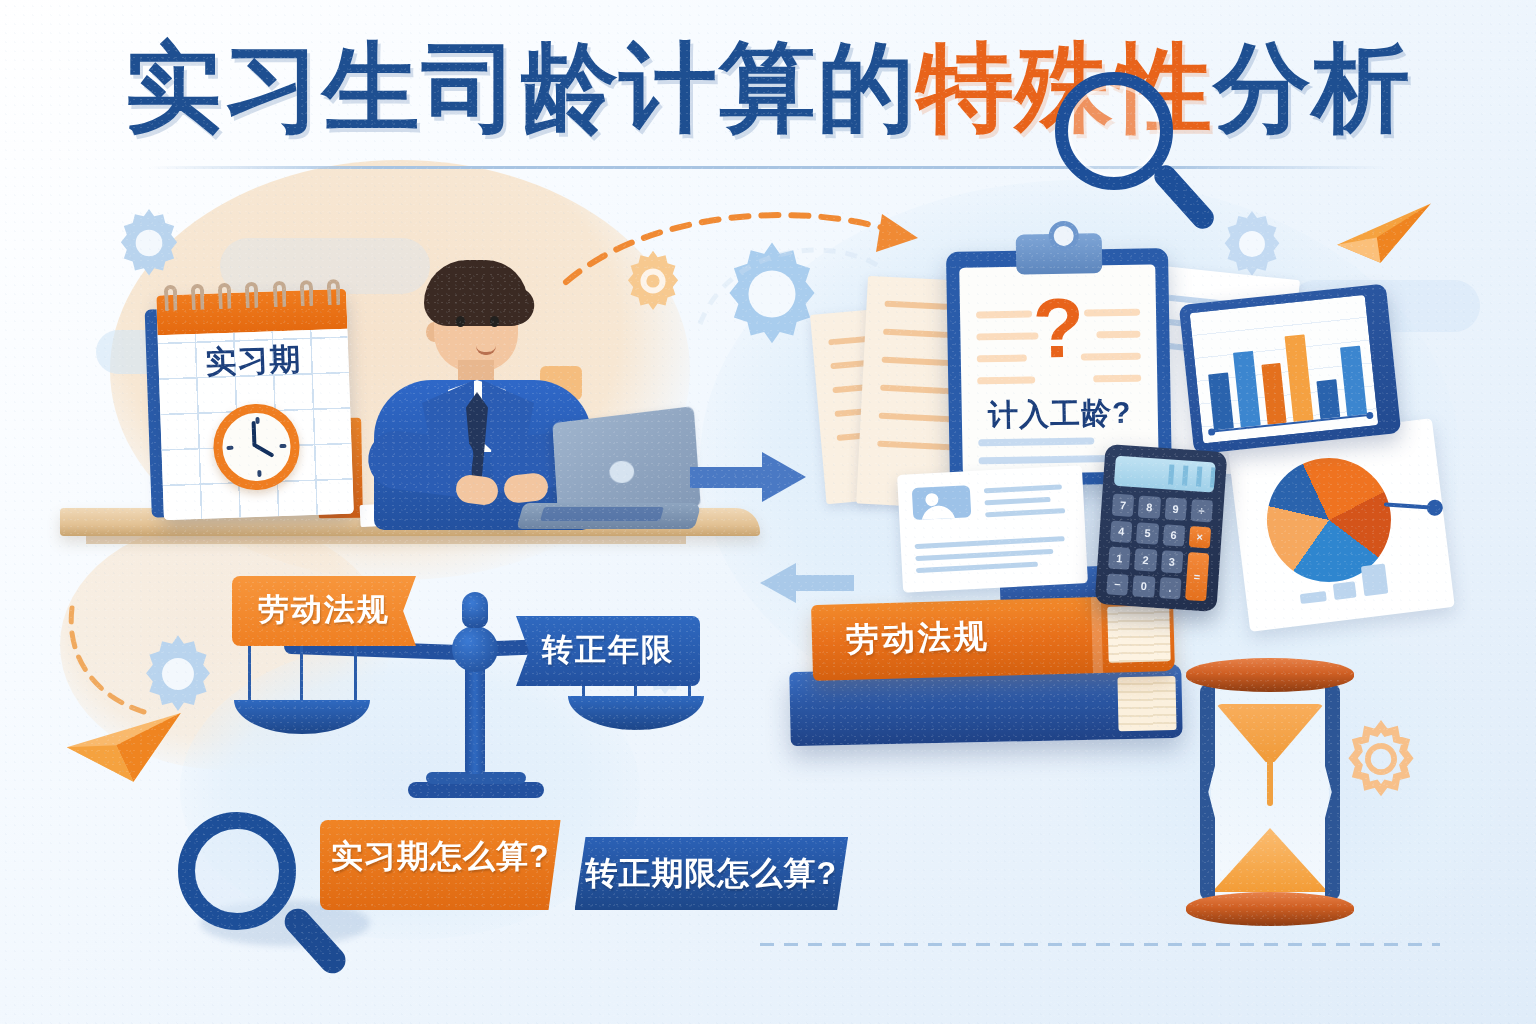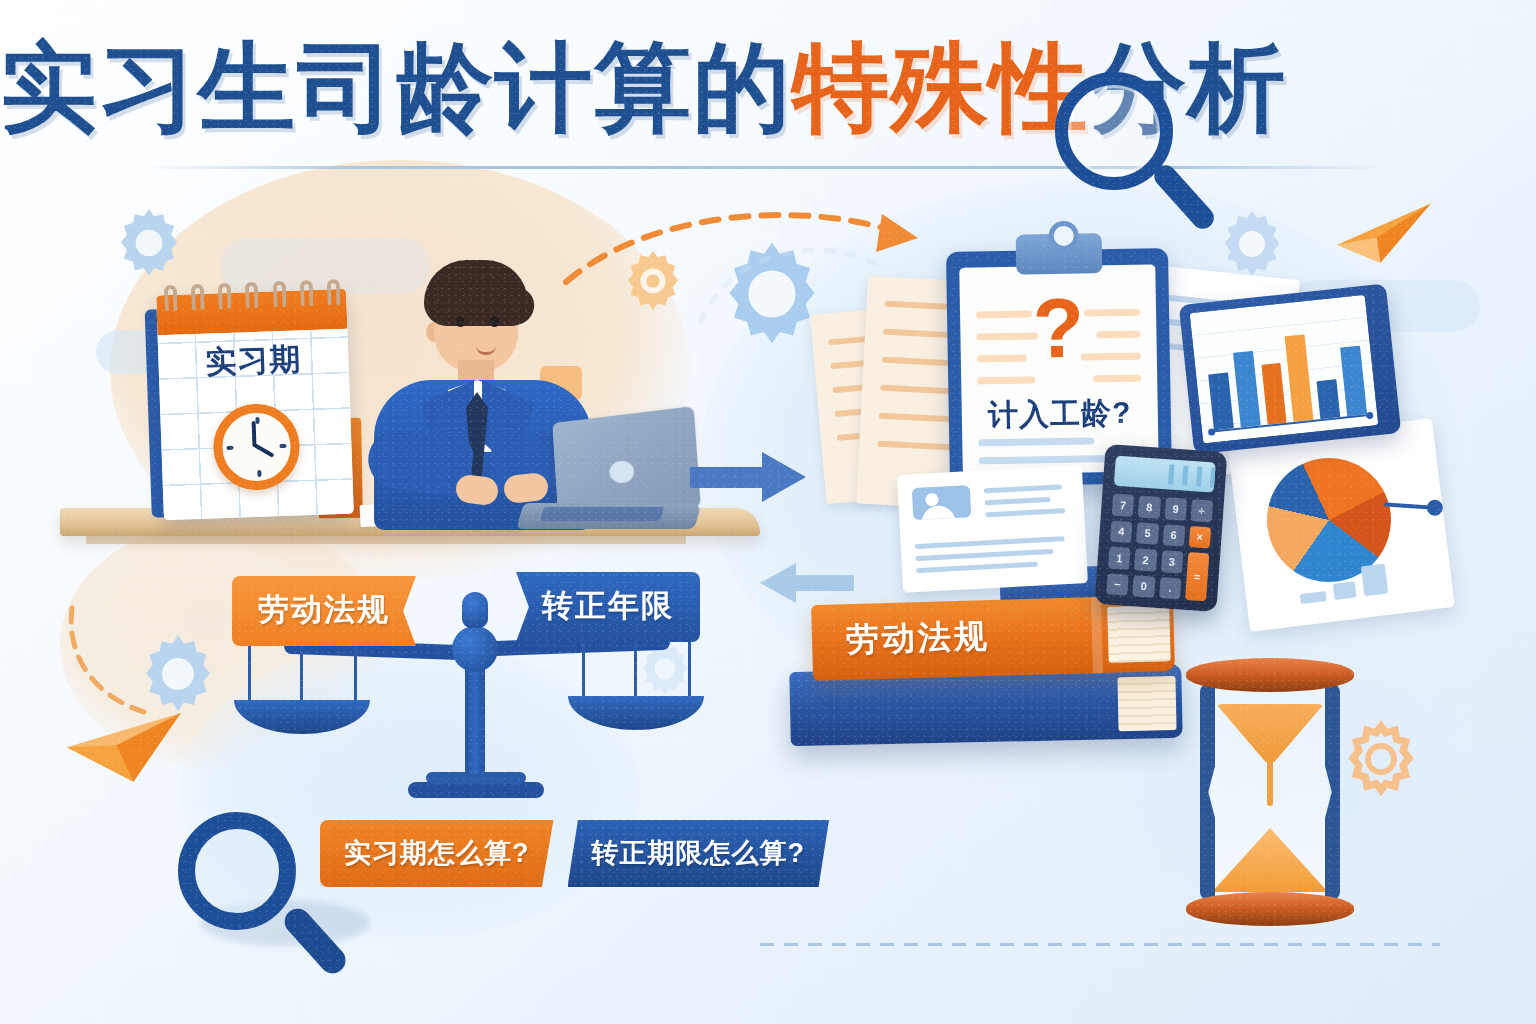--- a/index.html
+++ b/index.html
@@ -48,20 +48,21 @@
 
   .plane { position:absolute; }
 
   .dash-curve { position:absolute; }
 
   
   .title-wrap {
     position: absolute;
     top: 36px;
     left: 0; right: 0;
+    text-align: center;
     z-index: 40;
   }
   .title {
     font-size: 97px;
     font-weight: 900;
     letter-spacing: 2px;
     color: #1e4f91;
     line-height: 1.08;
     white-space: nowrap;
     text-shadow: 3px 4px 0 rgba(30,79,145,.18);
@@ -309,20 +310,21 @@
   }
   .banner-orange {
     background: linear-gradient(180deg,#f7963c,#ef7f22);
     clip-path: polygon(0 0, 100% 0, 93% 50%, 100% 100%, 0 100%, 0 0);
     border-radius: 8px 0 0 8px;
   }
   .banner-blue {
     background: linear-gradient(180deg,#2f69c0,#23519f);
     clip-path: polygon(0 0, 100% 0, 100% 100%, 0 100%, 7% 50%);
     border-radius: 0 8px 8px 0;
+    margin-top: 44px;
   }
 
   
   .clipboard {
     position:absolute; left: 948px; top: 250px; width: 222px; height: 235px;
     z-index: 22; transform: rotate(-1deg);
   }
   .cb-board {
     position:absolute; inset:0; background:#2a5caa; border-radius: 12px;
     box-shadow: 0 10px 22px rgba(30,60,110,.26);
@@ -494,30 +496,30 @@
   .hg-stream { position:absolute; left: 81px; top: 100px; width: 6px; height: 48px; background:#f0a040; border-radius:3px; }
   .hg-sand-bot {
     position:absolute; left: 26px; right: 26px; bottom: 34px; height: 64px;
     background: linear-gradient(180deg,#fbbd72,#f39c35);
     clip-path: polygon(50% 0, 100% 100%, 0 100%);
   }
 
   
   .tags { position:absolute; left: 320px; top: 820px; display:flex; gap: 14px; z-index: 30; }
   .tag {
-    padding: 17px 24px;
-    font-size: 27px; font-weight: 900; color:#fff;
+    padding: 17px 11px;
+    font-size: 32px; font-weight: 900; color:#fff;
     letter-spacing: 1px;
     line-height: 1.22;
     text-shadow: 1px 2px 2px rgba(0,0,0,.20);
     white-space: pre-line;
     box-shadow: 0 6px 14px rgba(50,75,120,.20);
   }
   .tag.o { background: linear-gradient(180deg,#f08425,#e06a12); clip-path: polygon(0 0,100% 0,95% 100%,0 100%); border-radius: 8px 0 0 8px; }
-  .tag.b { background: linear-gradient(180deg,#2b61b6,#1d4789); clip-path: polygon(4% 0,100% 0,96% 100%,0 100%); }
+  .tag.b { background: linear-gradient(180deg,#2b61b6,#1d4789); clip-path: polygon(4% 0,100% 0,96% 100%,0 100%); margin-top: 17px; }
   .tag.o2 { background: linear-gradient(180deg,#f08425,#e06a12); clip-path: polygon(4% 0,100% 0,100% 100%,0 100%); border-radius: 0 8px 8px 0; position:relative; }
   .tag-swoosh { position:absolute; right: 10px; top: 14px; width: 86px; height: 50px; overflow:hidden; }
   .tag-swoosh i { position:absolute; border: 4px solid rgba(255,255,255,.55); border-radius:50%; border-color: rgba(255,255,255,.55) transparent transparent transparent; }
 
   .bottom-dots {
     position:absolute; left: 760px; top: 943px; width: 680px; height: 3px;
     background: repeating-linear-gradient(90deg,#a9c6e4 0 14px, transparent 14px 24px);
     z-index: 12;
   }
 

